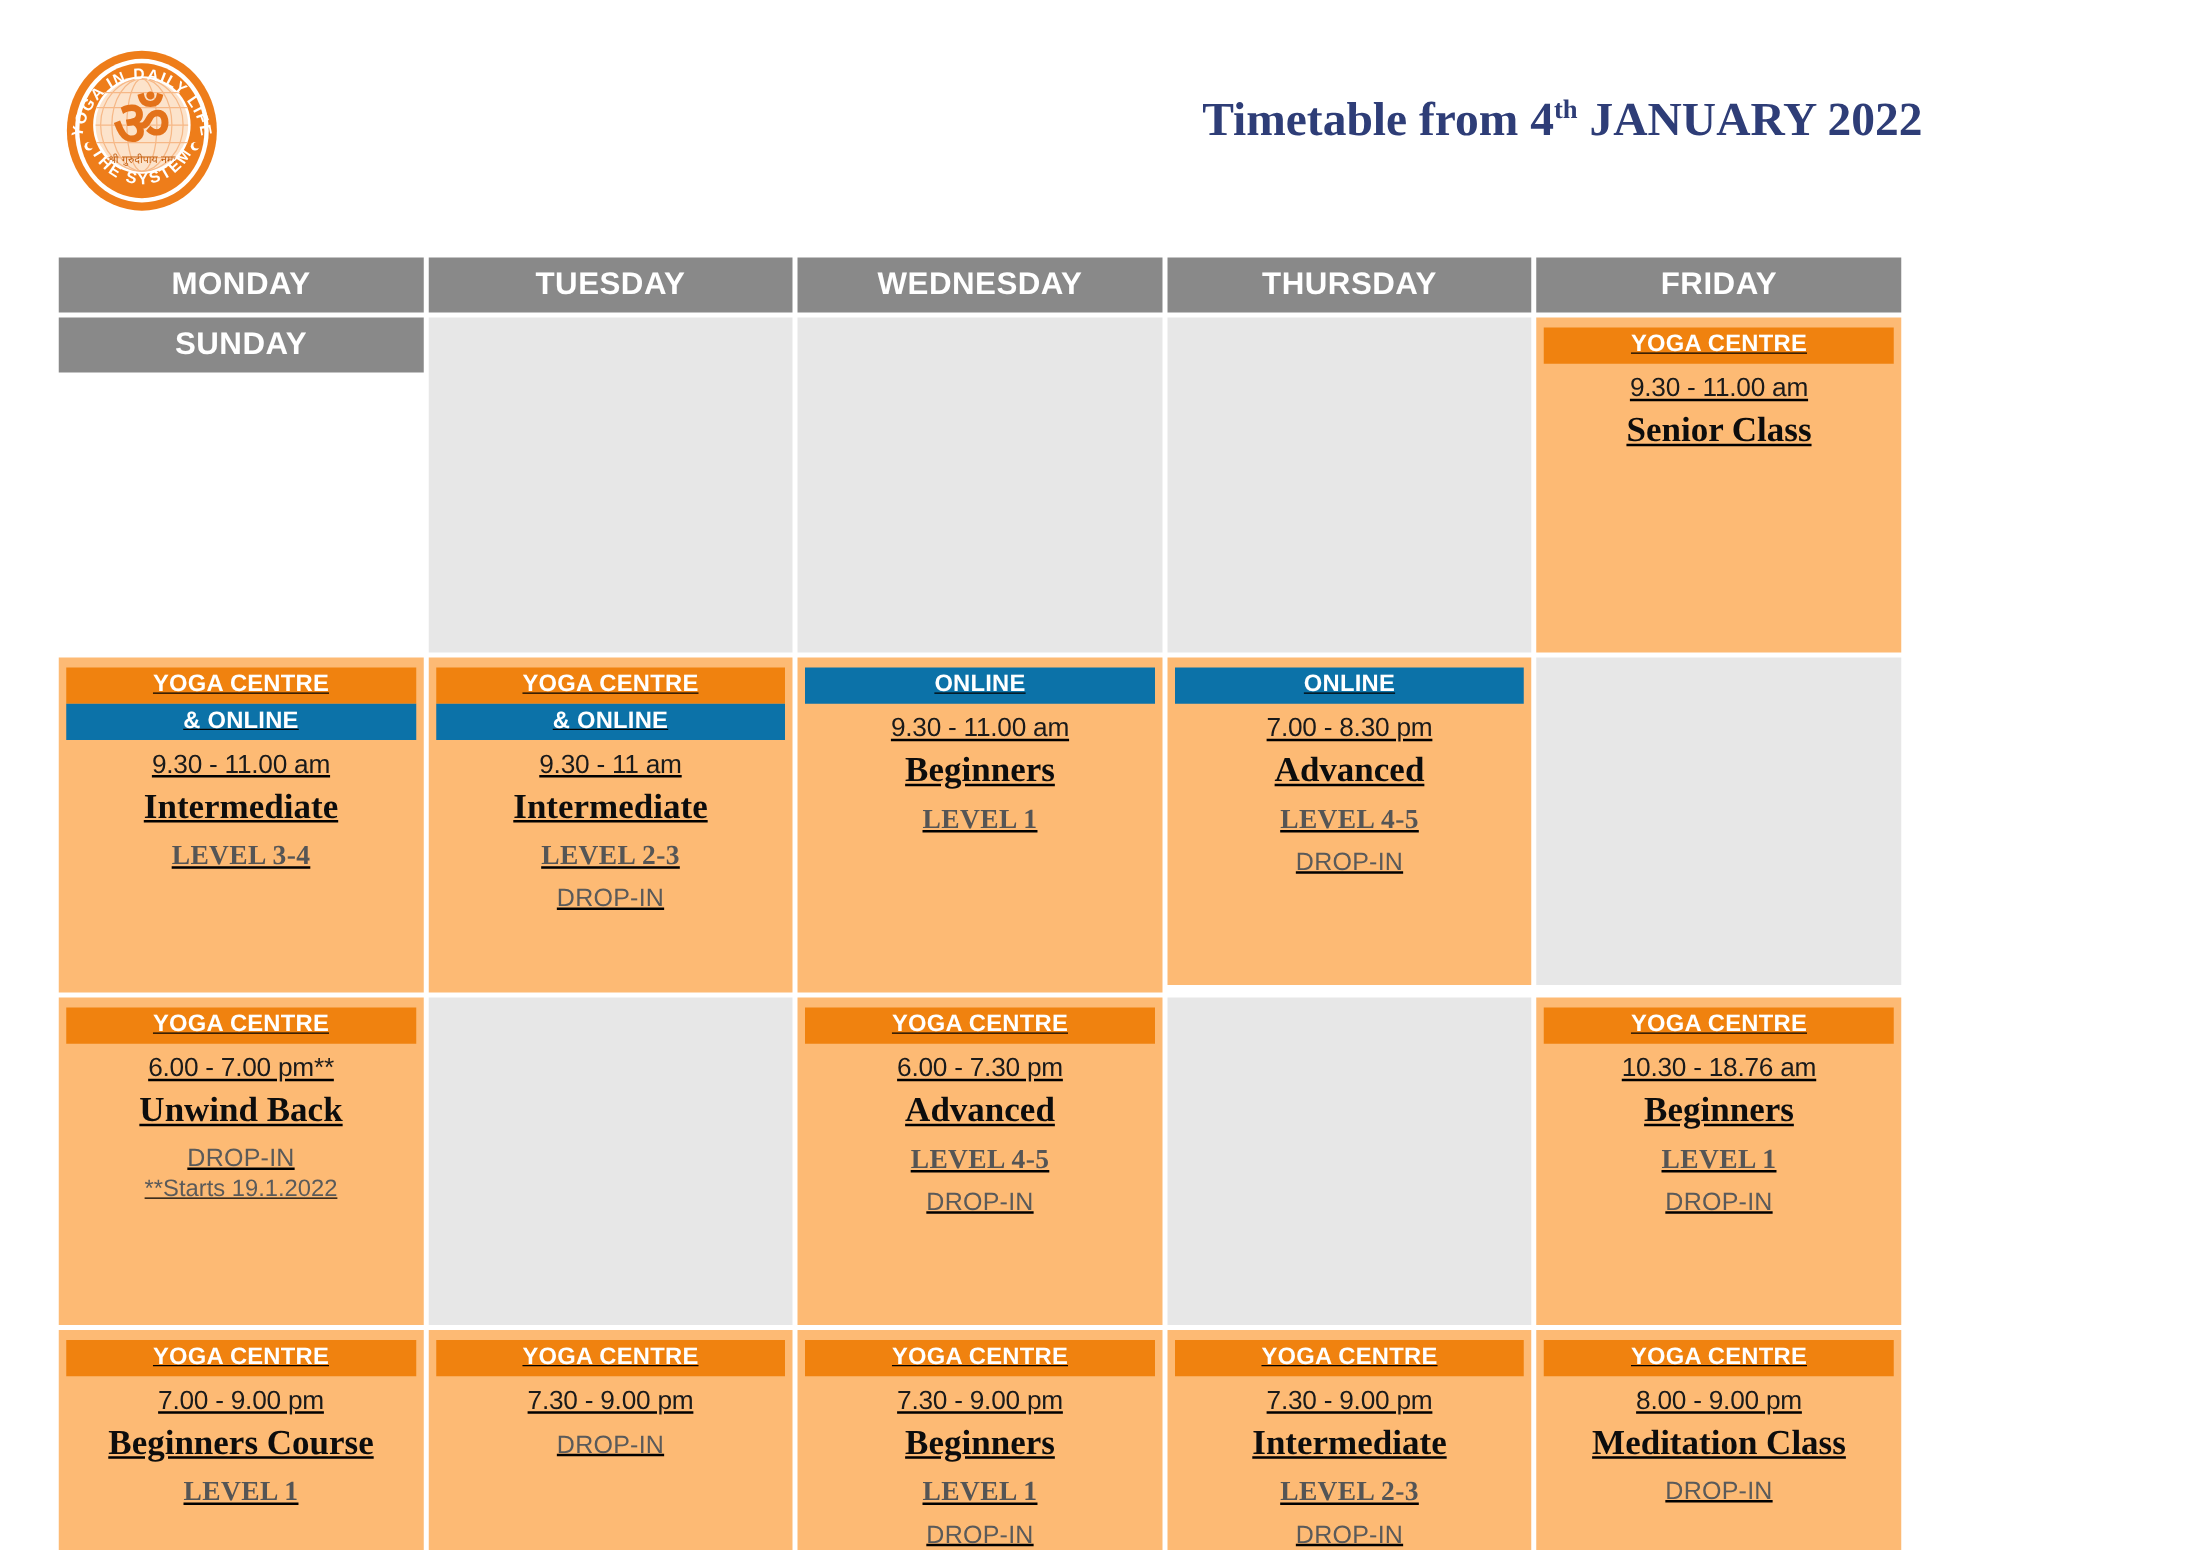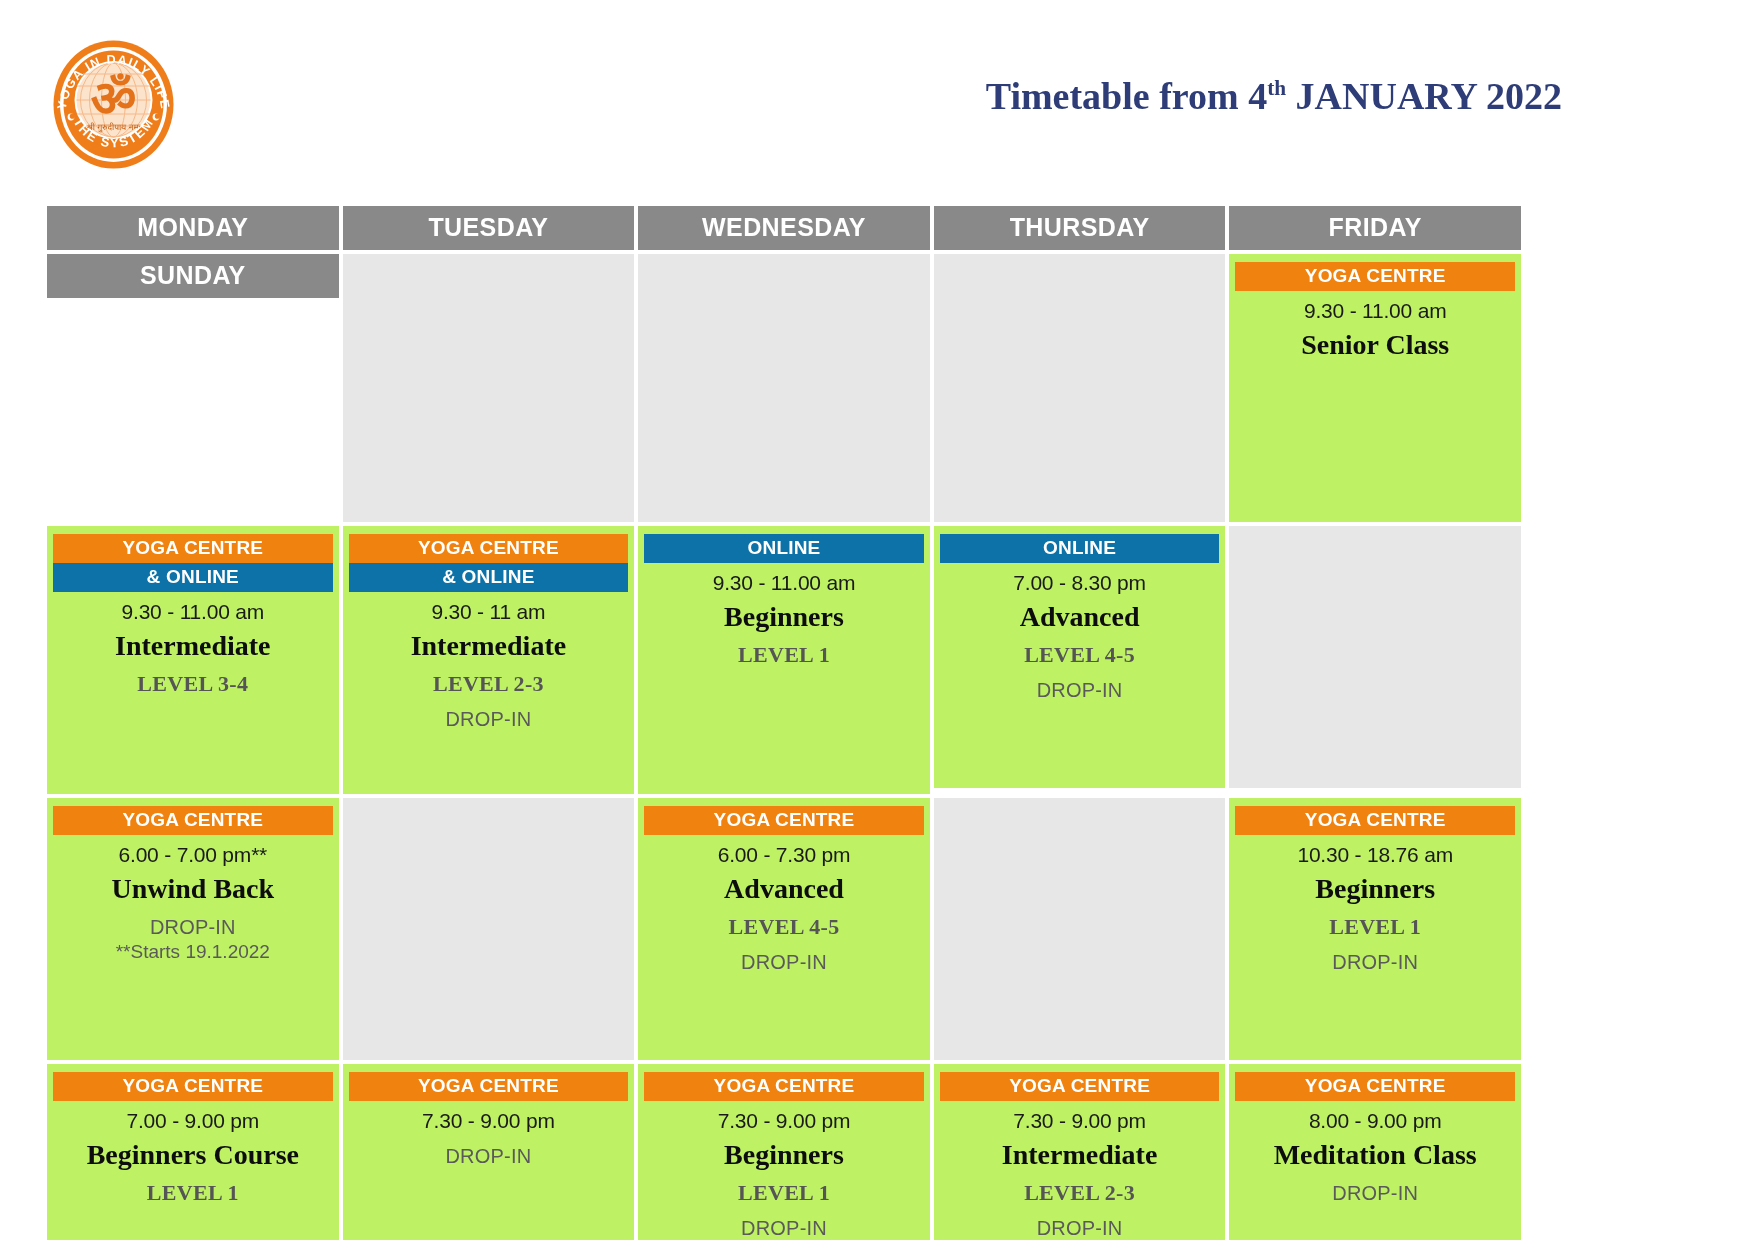--- a/index.html
+++ b/index.html
@@ -18,21 +18,21 @@
     position: absolute; left: 47px; top: 38px; width: 133px; height: 133px;
   }
   .logo svg { display: block; width: 133px; height: 133px; }
   .brand-title {
     position: absolute; left: 216px; top: 76px;
     font-size: 41px; font-weight: bold; color: #EE7D1A;
     letter-spacing: -0.3px; white-space: nowrap;
     font-family: "Liberation Sans", sans-serif;
   }
   .timetable-title {
-    position: absolute; left: 872px; top: 74px; width: 690px;
+    position: absolute; left: 848px; top: 74px; width: 690px;
     text-align: right;
     font-family: "Liberation Serif", serif;
     font-size: 38px; font-weight: bold; color: #2E3D77;
     white-space: nowrap;
   }
   .timetable-title sup { font-size: 0.56em; vertical-align: super; }
 
   
   .grid {
     position: absolute; left: 47px; top: 206px;
@@ -53,21 +53,21 @@
     padding: 9px 0 10px 0;
     height: 44px;
     line-height: 25px;
   }
 
   .cell {
     background: #e7e7e7;
     min-height: 60px;
     padding: 0;
   }
-  .cell.filled { background: #bef264; }
+  .cell.filled { background: #fdba74; text-decoration: underline; }
   
   .r1 { height: 268px; }
   .r2 { height: 262px; }
   .r3 { height: 262px; }
 
   .card { padding: 8px 6px 0 6px; }
 
   .badge {
     display: block;
     text-align: center;

